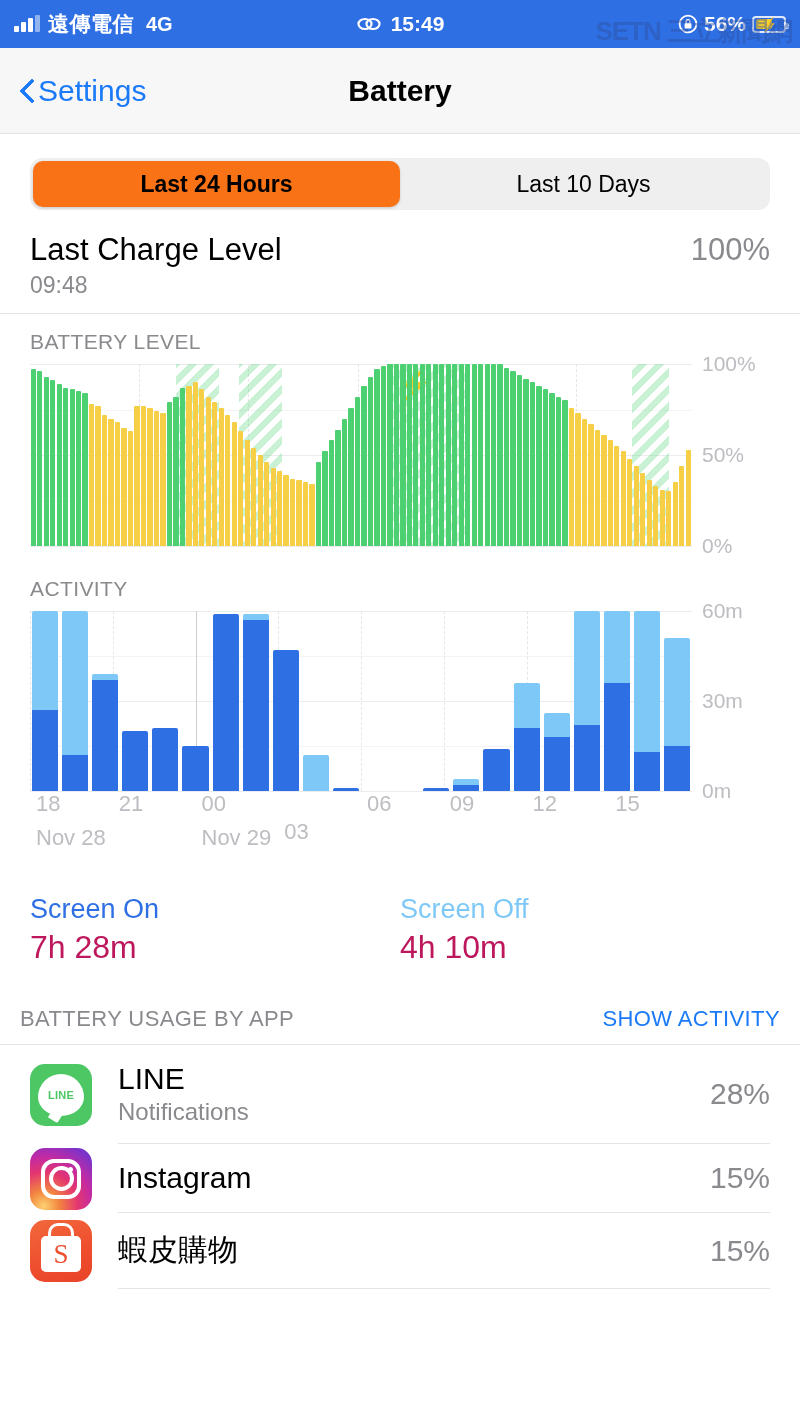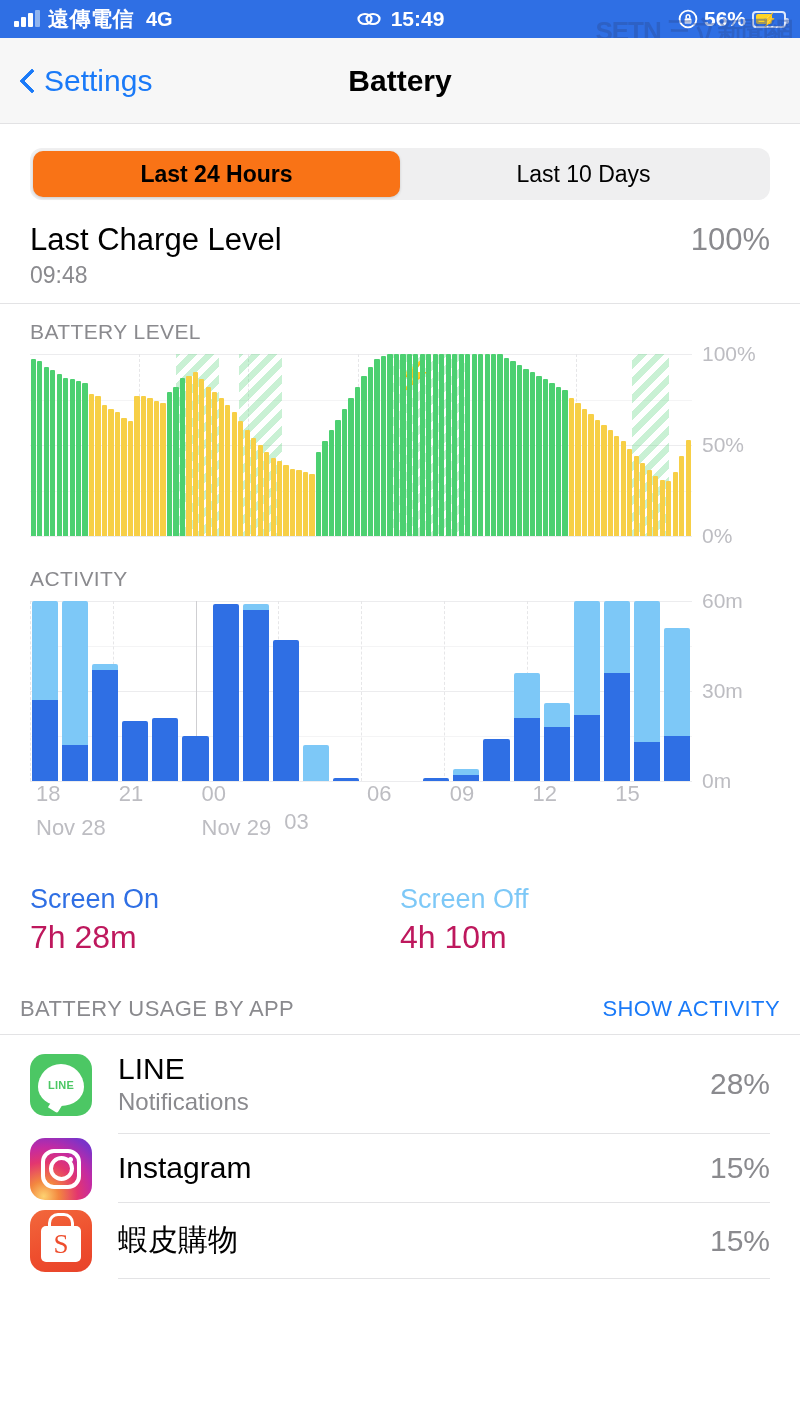--- a/index.html
+++ b/index.html
@@ -5,21 +5,21 @@
   * { box-sizing: border-box; margin: 0; padding: 0; }
   html, body {
     width: 800px; height: 1422px;
     font-family: "Liberation Sans", sans-serif;
     background: #ffffff;
     overflow: hidden;
   }
 
   
   .statusbar {
-    height: 38px; background: #2f6fe4; color: #fff;
+    height: 48px; background: #2f6fe4; color: #fff;
     display: flex; align-items: center; position: relative;
     padding: 0 14px; font-size: 21px; font-weight: 600;
   }
   .sb-left { display: flex; align-items: center; gap: 8px; }
   .signal { display: flex; align-items: flex-end; gap: 2px; height: 16px; }
   .signal i { width: 5px; background: #fff; border-radius: 1px; display: block; }
   .signal i:nth-child(1) { height: 6px; }
   .signal i:nth-child(2) { height: 10px; }
   .signal i:nth-child(3) { height: 14px; }
   .signal i:nth-child(4) { height: 17px; background: #8fb4f0; }
@@ -67,21 +67,21 @@
   .back { display: flex; align-items: center; gap: 4px; color: #1a7af8; cursor: pointer; }
   .chev {
     width: 14px; height: 24px; position: relative; display: inline-block;
   }
   .chev:before {
     content: ""; position: absolute; left: 3px; top: 3px;
     width: 14px; height: 14px; border-left: 4px solid #1a7af8;
     border-bottom: 4px solid #1a7af8; transform: rotate(45deg);
     border-radius: 1px;
   }
-  .back-label { font-size: 30px; margin-left: 6px; }
+  .back-label { font-size: 30px; }
   .nav-title {
     position: absolute; left: 0; right: 0; text-align: center;
     font-size: 30px; font-weight: 700; color: #000;
   }
 
   .content { background: #fff; }
 
   
   .segwrap { padding: 24px 30px 0; }
   .segment {

